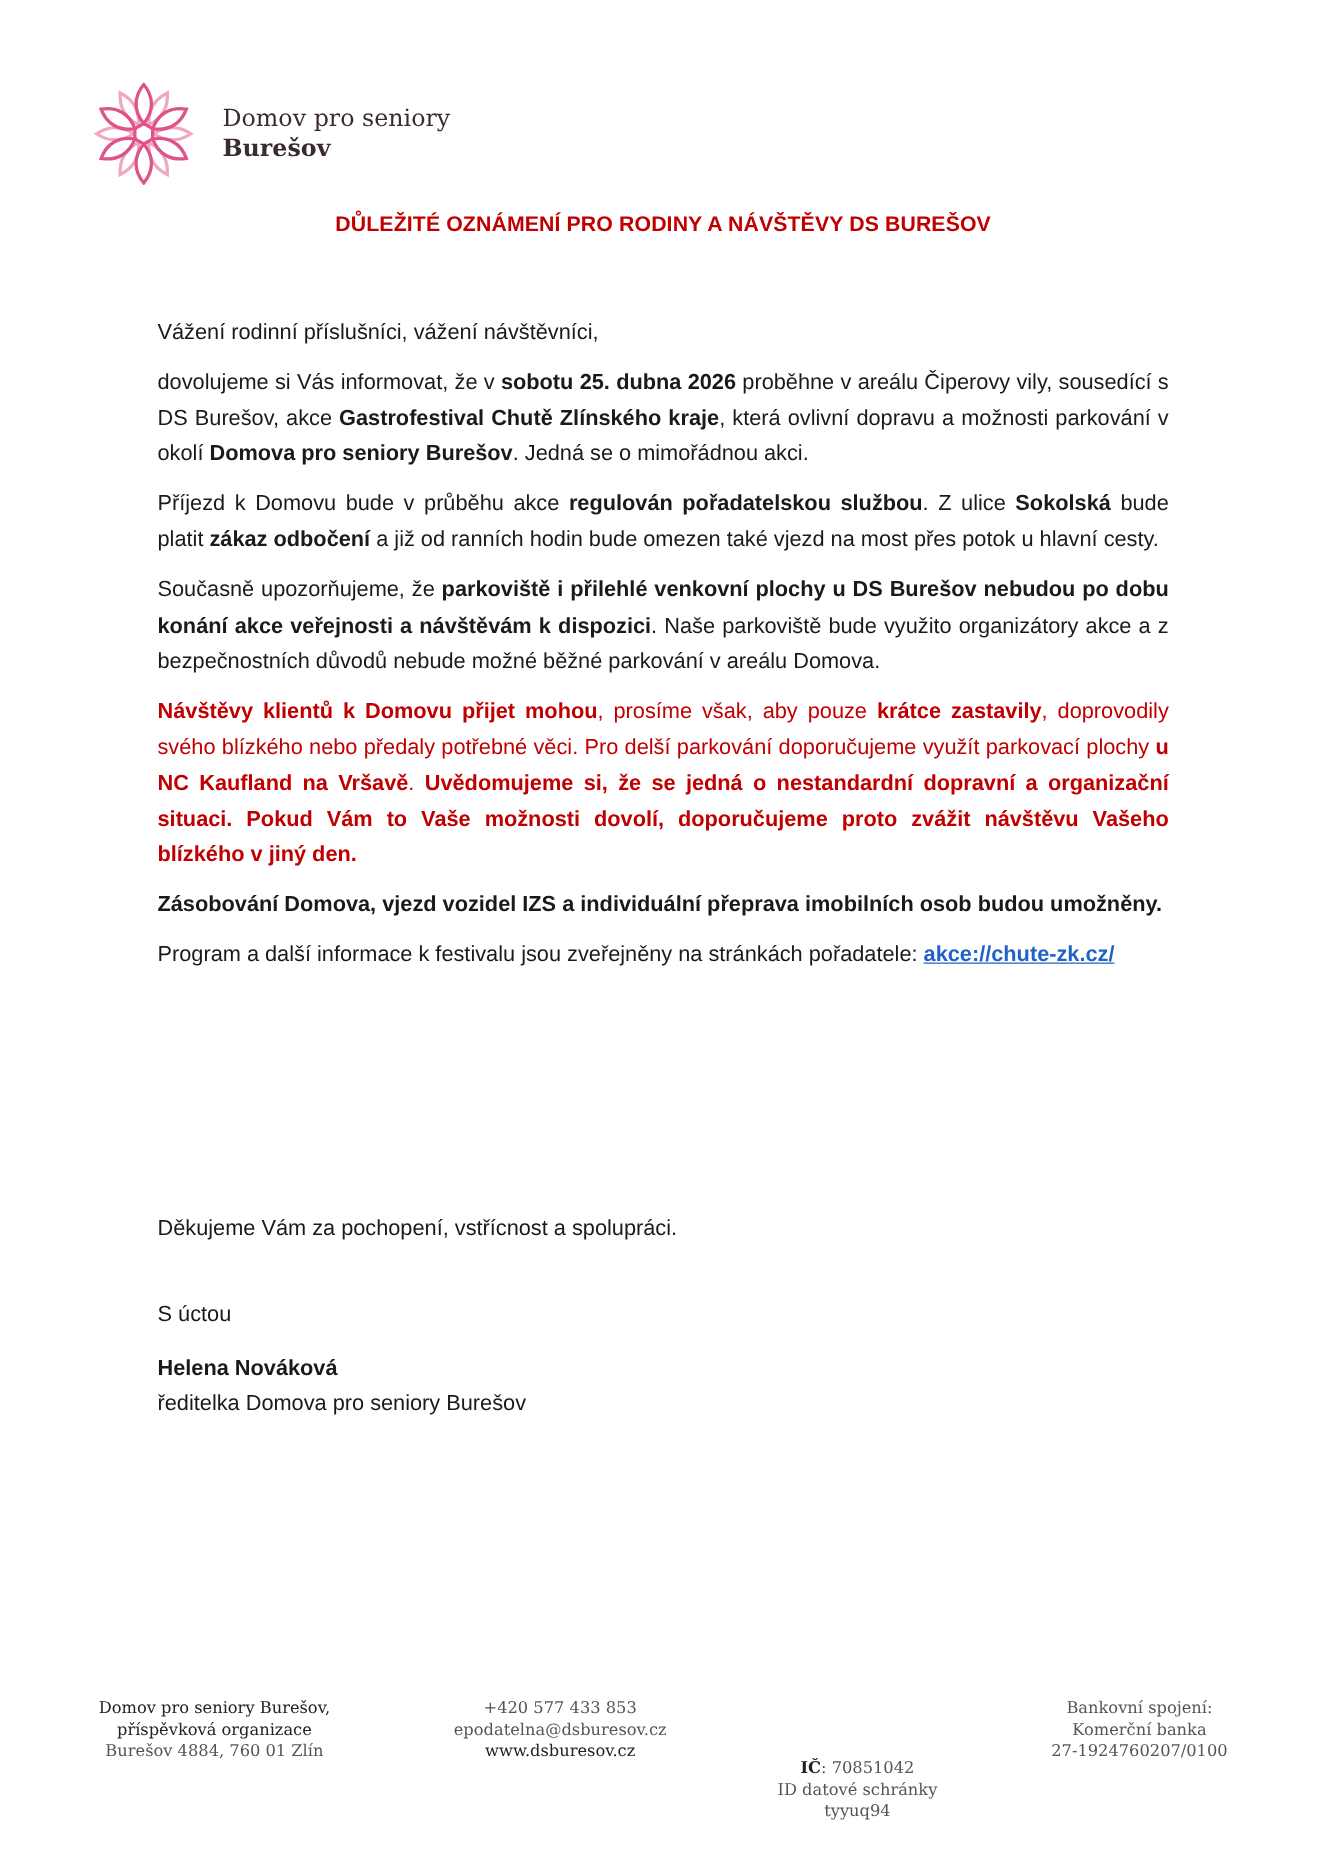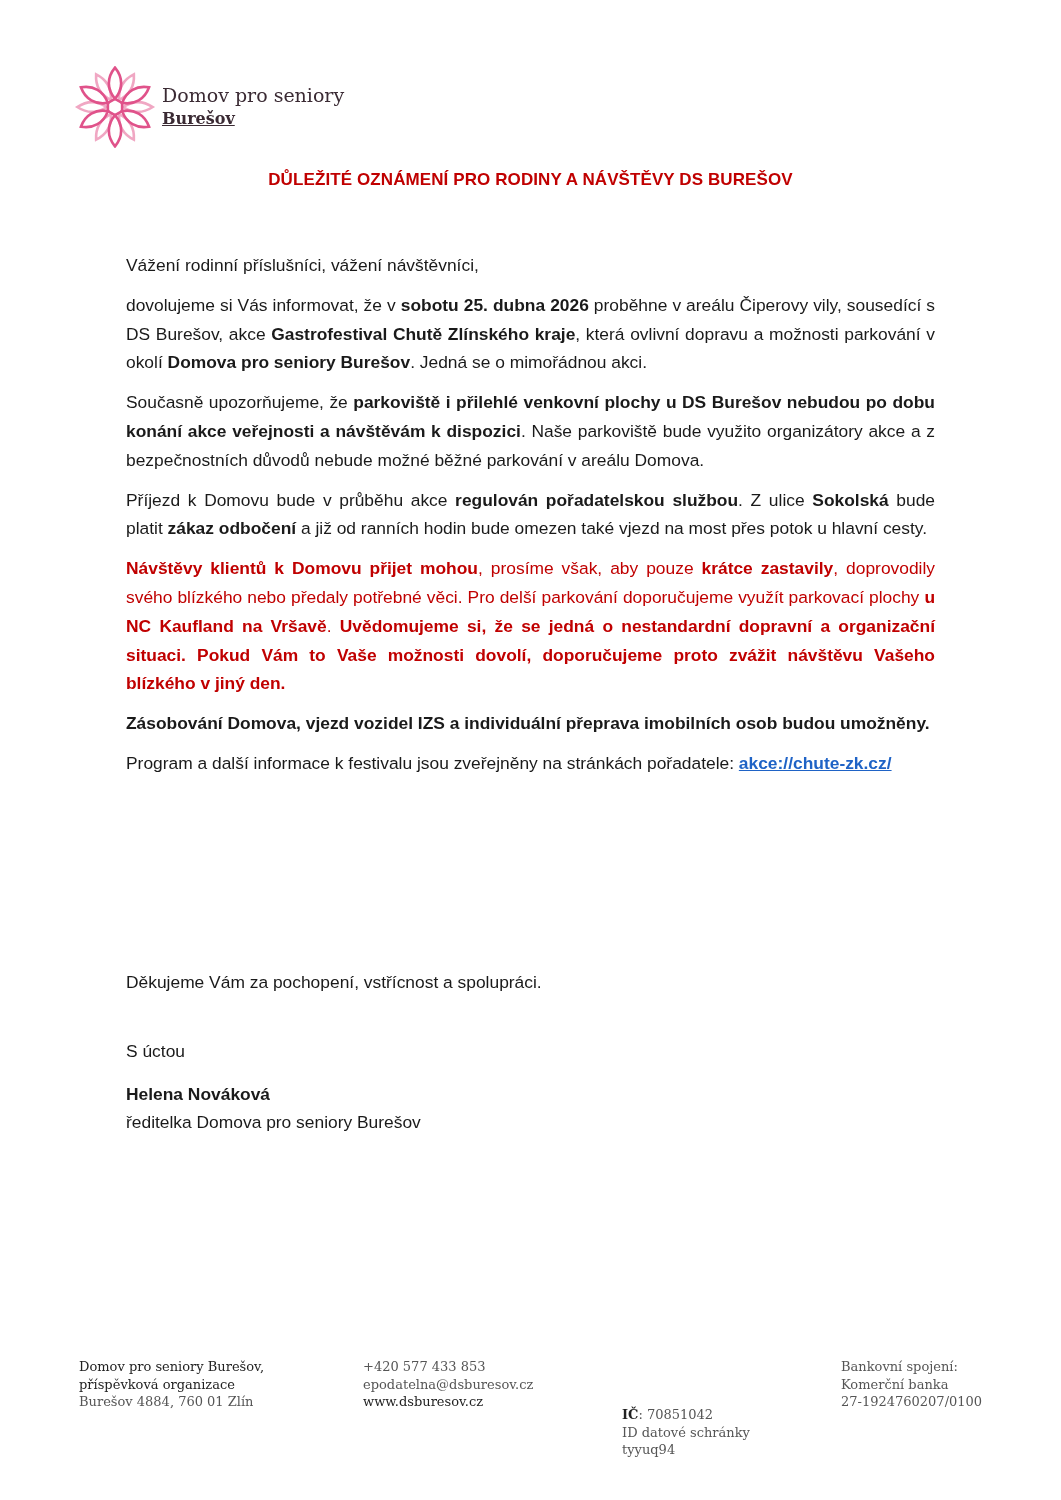--- a/index.html
+++ b/index.html
@@ -1,37 +1,37 @@
 <!DOCTYPE html>
 <html><head>
 <meta charset="utf-8">
 <style>
   html, body { margin: 0; padding: 0; background: #ffffff; }
   body { width: 1061px; height: 1500px; position: relative; overflow: hidden;
          font-family: "Liberation Sans", sans-serif; color: #1a1a1a; }
   .logo { position: absolute; left: 74px; top: 66px; display: flex; align-items: center; }
   .logo svg { width: 82px; height: 82px; }
-  .logo-text { margin-left: 6px; font-family: "DejaVu Serif", serif; color: #3a2a33; line-height: 24px; }
+  .logo-text { margin-left: 22px; font-family: "DejaVu Serif", serif; color: #3a2a33; line-height: 24px; }
   .logo-text .l1 { font-size: 19px; display: block; }
-  .logo-text .l2 { font-size: 16px; font-weight: bold; display: block; text-decoration: underline; }
+  .logo-text .l2 { font-size: 19px; font-weight: bold; display: block; }
   .title { position: absolute; left: 0; width: 1061px; top: 170px; text-align: center;
            color: #c00000; font-weight: bold; font-size: 17px; letter-spacing: 0.1px; }
   .content { position: absolute; left: 126px; top: 251px; width: 809px;
              font-family: "Liberation Sans", sans-serif; font-size: 17.4px; line-height: 28.8px; color: #1a1a1a; }
   .content p { margin: 0 0 11px 0; text-align: justify; }
   .content p.left { text-align: left; }
   .red { color: #c00000; }
   b { font-weight: bold; }
   a.link { color: #1f63c6; text-decoration: underline; font-weight: bold; }
   .thanks { position: absolute; left: 126px; top: 956px; font-size: 17.4px; margin-top: 16px; }
   .regards { position: absolute; left: 126px; top: 1041px; font-size: 17.4px; }
   .sign-name { position: absolute; left: 126px; top: 1084px; font-size: 17.4px; font-weight: bold; }
   .sign-role { position: absolute; left: 126px; top: 1112px; font-size: 17.4px; }
   .footer { position: absolute; top: 1358px; font-family: "DejaVu Serif", serif; font-size: 13px;
-            line-height: 17.5px; color: #555; }
+            line-height: 17.5px; color: #555; text-align: center; }
   .footer .dark { color: #222; }
   .f1 { left: 79px; } .f2 { left: 363px; } .f3 { left: 622px; margin-top: 48px; } .f4 { left: 841px; }
 </style>
 </head>
 <body>
 
 <div class="logo">
   <svg viewBox="-50 -50 100 100">
     <g fill="none" stroke-width="3.2">
       <g stroke="#f0a7c3">
@@ -59,23 +59,23 @@
   </div>
 </div>
 
 <div class="title">DŮLEŽITÉ OZNÁMENÍ PRO RODINY A NÁVŠTĚVY DS BUREŠOV</div>
 
 <div class="content">
   <p class="left">Vážení rodinní příslušníci, vážení návštěvníci,</p>
 
   <p><span>dovolujeme si Vás informovat, že v </span><b>sobotu 25. dubna 2026</b><span> proběhne v areálu Čiperovy vily, sousedící s DS Burešov, akce </span><b>Gastrofestival Chutě Zlínského kraje</b><span>, která ovlivní dopravu a možnosti parkování v okolí </span><b>Domova pro seniory Burešov</b><span>. Jedná se o mimořádnou akci.</span></p>
 
+  <p><span>Příjezd k Domovu bude v průběhu akce </span><b>regulován pořadatelskou službou</b><span>. Z ulice </span><b>Sokolská</b><span> bude platit </span><b>zákaz odbočení</b><span> a již od ranních hodin bude omezen také vjezd na most přes potok u hlavní cesty.</span></p>
+
   <p><span>Současně upozorňujeme, že </span><b>parkoviště i přilehlé venkovní plochy u DS Burešov nebudou po dobu konání akce veřejnosti a návštěvám k dispozici</b><span>. Naše parkoviště bude využito organizátory akce a z bezpečnostních důvodů nebude možné běžné parkování v areálu Domova.</span></p>
-
-  <p><span>Příjezd k Domovu bude v průběhu akce </span><b>regulován pořadatelskou službou</b><span>. Z ulice </span><b>Sokolská</b><span> bude platit </span><b>zákaz odbočení</b><span> a již od ranních hodin bude omezen také vjezd na most přes potok u hlavní cesty.</span></p>
 
   <p class="red"><b>Návštěvy klientů k Domovu přijet mohou</b><span>, prosíme však, aby pouze </span><b>krátce zastavily</b><span>, doprovodily svého blízkého nebo předaly potřebné věci. Pro delší parkování doporučujeme využít parkovací plochy </span><b>u NC Kaufland na Vršavě</b><span>. </span><b>Uvědomujeme si, že se jedná o nestandardní dopravní a organizační situaci. Pokud Vám to Vaše možnosti dovolí, doporučujeme proto zvážit návštěvu Vašeho blízkého v jiný den.</b></p>
 
   <p><b>Zásobování Domova, vjezd vozidel IZS a individuální přeprava imobilních osob budou umožněny.</b></p>
 
   <p class="left"><span>Program a další informace k festivalu jsou zveřejněny na stránkách pořadatele: </span><a class="link" href="#">akce://chute-zk.cz/</a></p>
 </div>
 
 <div class="thanks">Děkujeme Vám za pochopení, vstřícnost a spolupráci.</div>
 <div class="regards">S úctou</div>

